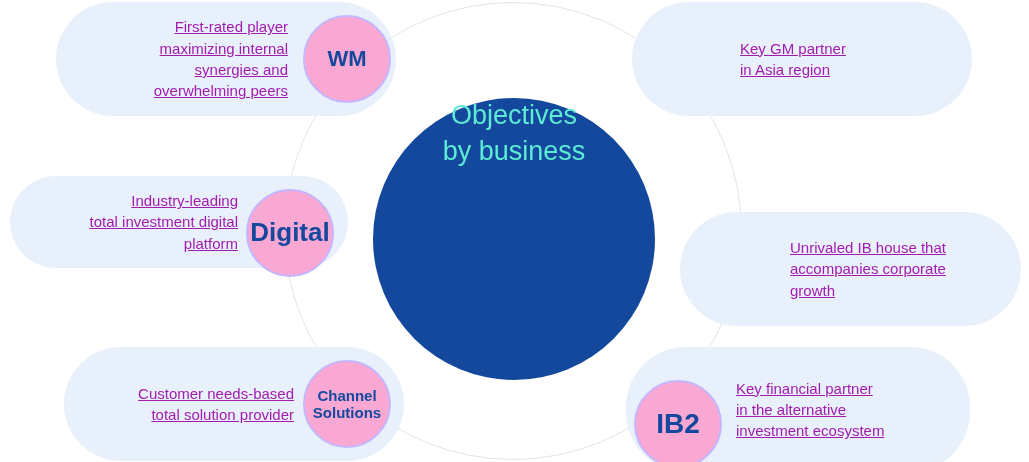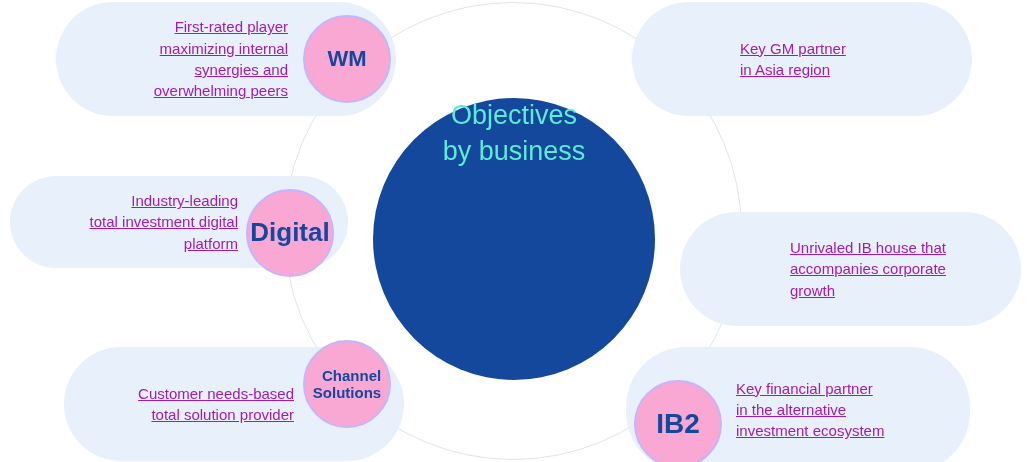--- a/index.html
+++ b/index.html
@@ -95,21 +95,21 @@
   
   #pill-digital { left: 10px;  top: 176px; width: 338px; height: 92px; padding-right: 110px; justify-content: flex-end; }
   #node-digital { left: 246px; top: 189px; width: 88px;  height: 88px;  font-size: 26px; }
 
   
   #pill-ib1  { left: 680px; top: 176px; width: 341px; height: 114px; padding-left: 110px; justify-content: flex-start; margin-top: 36px; }
   #node-ib1  { left: 694px; top: 189px; width: 88px;  height: 88px;  font-size: 22px; }
 
   
   #pill-ch   { left: 64px;  top: 347px; width: 340px; height: 114px; padding-right: 110px; justify-content: flex-end; }
-  #node-ch   { left: 303px; top: 340px; width: 88px;  height: 88px;  font-size: 15px; text-align: right; }
+  #node-ch   { left: 303px; top: 360px; width: 88px;  height: 88px;  font-size: 15px; }
 
   
   #pill-ib2  { left: 626px; top: 347px; width: 344px; height: 125px; padding-left: 110px; justify-content: flex-start; }
   #node-ib2  { left: 634px; top: 380px; width: 88px;  height: 88px;  font-size: 28px; }
 </style>
 </head>
 <body>
 
 <div id="stage">
 

